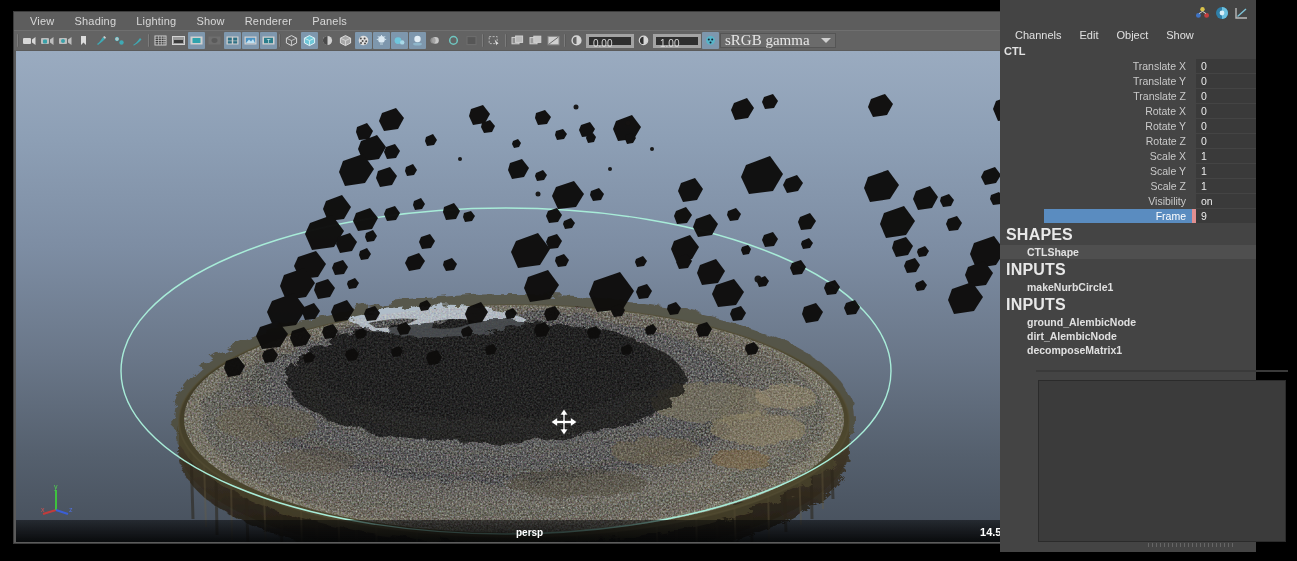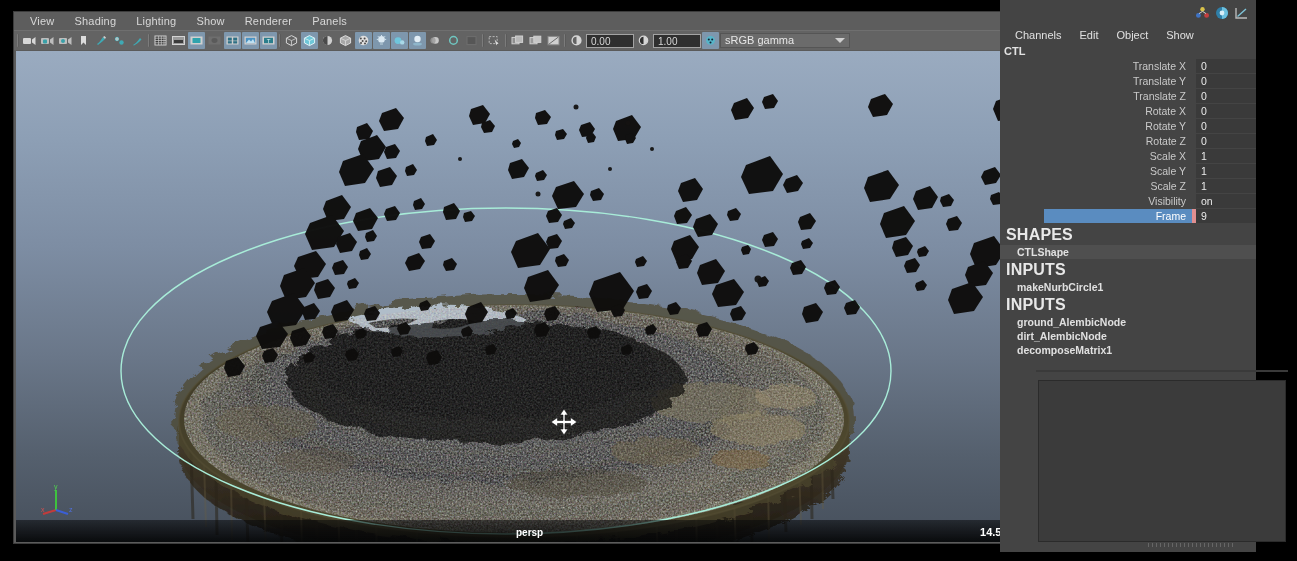--- a/index.html
+++ b/index.html
@@ -17,26 +17,26 @@
   .vp-toolbar{height:19px;background:#636363;display:flex;align-items:center;
               padding-left:2px;gap:1px;border-top:1px solid #6f6f6f;}
   .tb-sep{width:4px;height:15px;display:inline-block;position:relative;}
   .tb-sep::before{content:"";position:absolute;left:1px;top:1px;width:2px;height:13px;
                   background:linear-gradient(90deg,#8c8c8c,#4a4a4a);border-radius:1px;}
   .tb-btn{width:17px;height:17px;display:inline-flex;align-items:center;justify-content:center;
           border-radius:1px;box-sizing:border-box;position:relative;}
   .tb-btn.on{background:#7e97ad;}
   .tb-btn svg{display:block;}
 
-  .num-field{height:14px;width:48px;background:#2f2f2f;border:1px solid #a3a3a3;
+  .num-field{height:14px;width:48px;background:#2f2f2f;border:3px solid #a3a3a3;
              color:#d7d7d7;font-size:10px;line-height:14px;padding:0 4px;box-sizing:border-box;
              text-align:left;}
-  .cs-field{height:15px;width:130px;background:#6b6b6b;border:1px solid #555;
-            color:#e6e6e6;font-size:11px;line-height:15px;padding:0 4px;box-sizing:border-box;
-            display:flex;align-items:center;justify-content:space-between;}
+  .cs-field{height:15px;width:116px;background:#6b6b6b;border:1px solid #555;
+            color:#e6e6e6;font-size:15px;line-height:15px;padding:0 4px;box-sizing:border-box;
+            display:flex;align-items:center;justify-content:space-between;font-family:Liberation Serif, serif;}
   .cs-arrow{width:0;height:0;border-left:5px solid transparent;border-right:5px solid transparent;
             border-top:5px solid #cfcfcf;}
 
   
   #viewport{position:absolute;left:2px;top:39px;width:1015px;height:491px;overflow:hidden;
             background:linear-gradient(180deg,#9aabc0 0%,#8d9fb5 18%,#7d8da3 40%,#6a7789 62%,#55606e 82%,#464f5b 100%);}
   #vp-inner{position:absolute;inset:0;}
   .vp-footer{position:absolute;left:0;right:0;bottom:0;height:22px;
              background:linear-gradient(180deg,rgba(8,9,11,.55),rgba(4,5,6,.92));padding-left:12px;}
   .vp-persp{position:absolute;left:500px;bottom:4px;font-size:10px;font-weight:bold;color:#fff;}
@@ -55,21 +55,21 @@
   .chrow{display:flex;height:14px;align-items:stretch;margin-bottom:1px;margin-left:44px;}
   .chrow .lbl{flex:1;text-align:right;font-size:10.5px;color:#c9c9c9;line-height:14px;
               padding-right:6px;white-space:nowrap;overflow:hidden;}
   .chrow .val{width:60px;background:#3a3a3a;border:none;font-size:10.5px;color:#e9e9e9;
               line-height:14px;padding-left:5px;box-sizing:border-box;}
   .chrow.sel .lbl{background:#5a8cc0;color:#ffffff;}
   .chrow .mark{width:4px;background:transparent;}
   .chrow.keyed .mark{background:#e08f90;}
 
   .seclabel{font-size:16px;color:#e8e8e8;font-weight:bold;padding:2px 0 1px 6px;letter-spacing:.2px;}
-  .secitem{font-size:10.5px;color:#e0e0e0;font-weight:bold;padding:1px 0 1px 17px;}
+  .secitem{font-size:10.5px;color:#e0e0e0;font-weight:bold;padding:1px 0 1px 27px;}
   .secitem.hl{background:#4f4f4f;}
 
   #emptypanel{position:absolute;left:1038px;top:380px;width:248px;height:162px;
               background:#3b3b3b;border:1px solid #2b2b2b;box-sizing:border-box;}
   .grip{position:absolute;left:1148px;top:543px;width:86px;height:4px;
         background:repeating-linear-gradient(90deg,#666 0 1px,transparent 1px 4px);}
   #rp-divider{position:absolute;left:1036px;top:370px;width:252px;height:2px;background:#3a3a3a;}
 </style>
 </head>
 <body>

